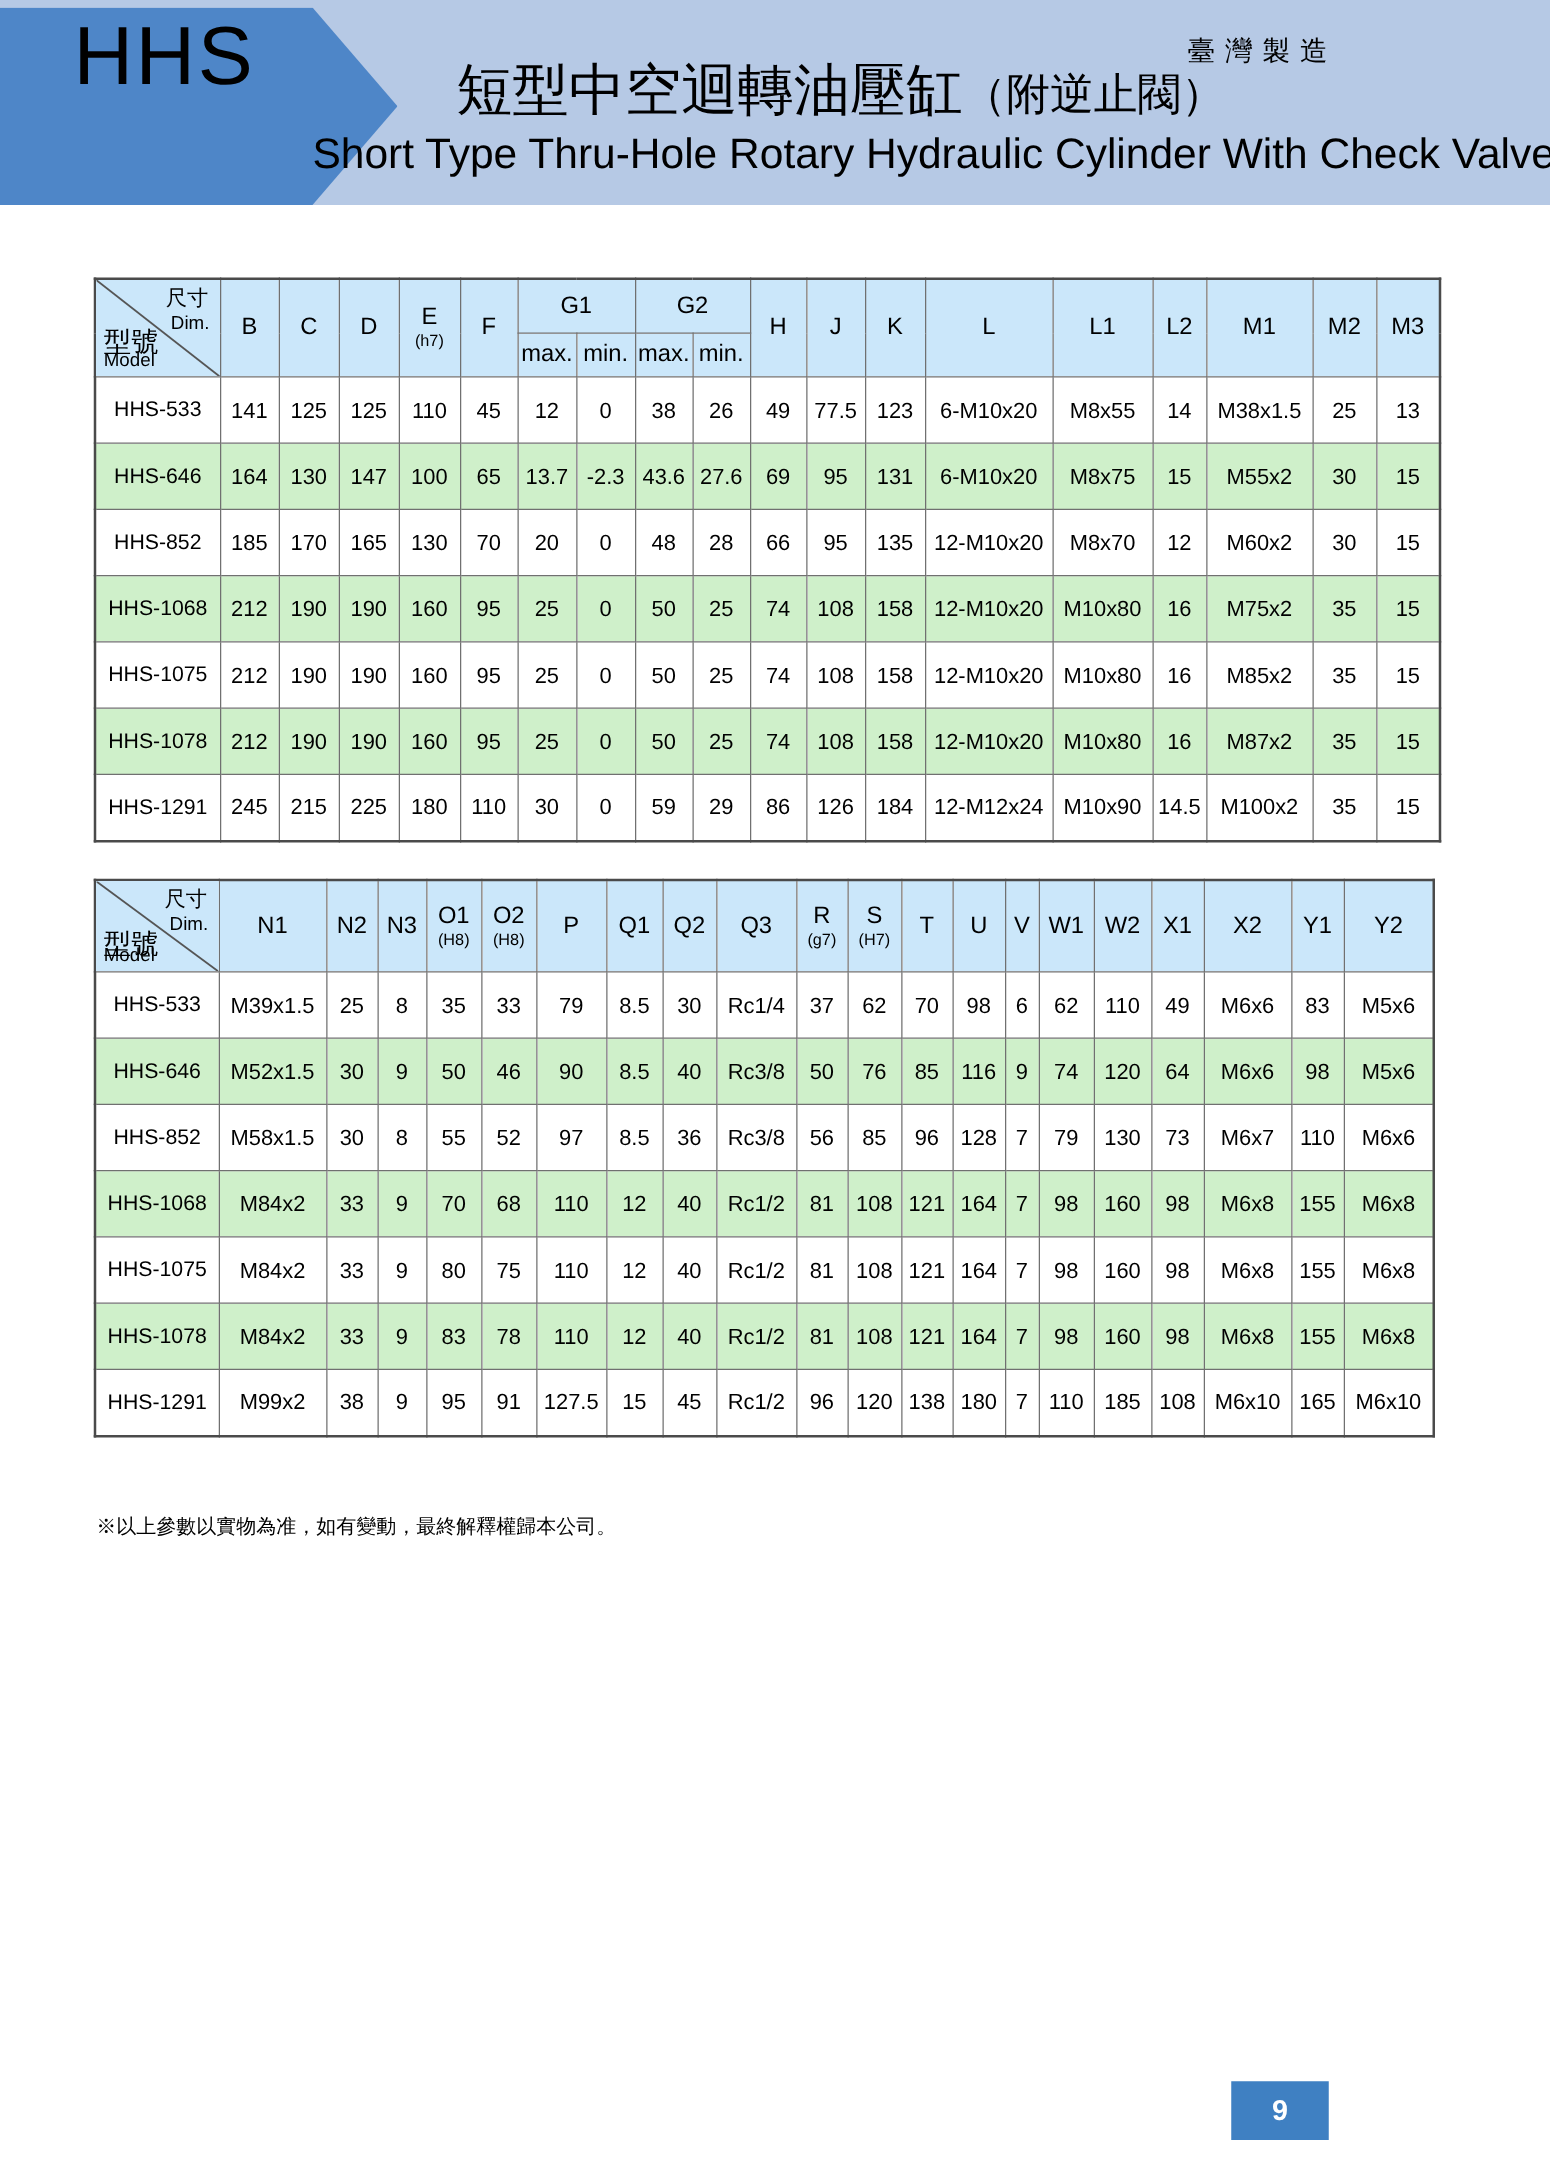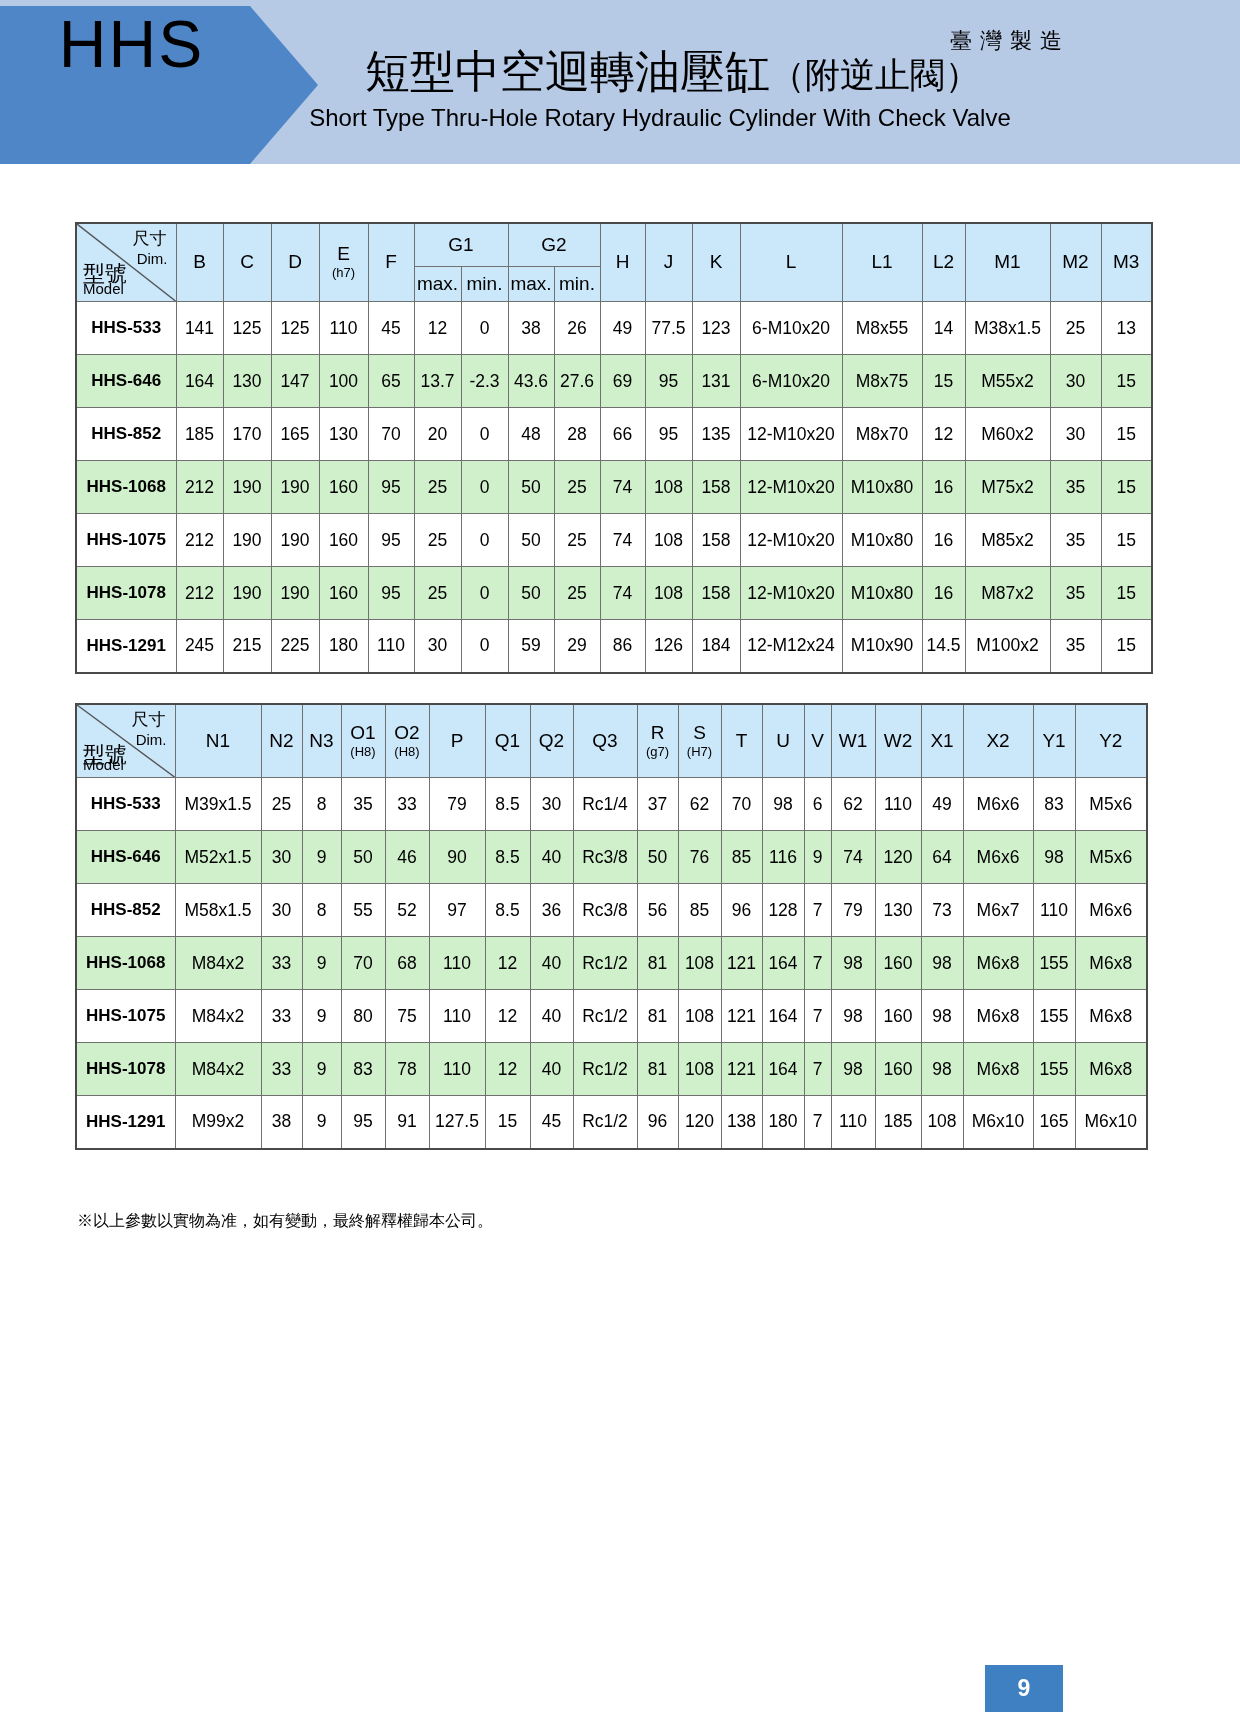--- a/index.html
+++ b/index.html
@@ -8,37 +8,37 @@
 
   
   .banner{position:absolute;left:0;top:0;width:1240px;height:164px;background:#b6c9e5;}
   .logo-arrow{position:absolute;left:0;top:6px;width:318px;height:158px;background:#4e86c8;
               clip-path:polygon(0 0,250px 0,318px 50%,250px 100%,0 100%);
               display:flex;align-items:flex-start;justify-content:center;}
   .logo-text{font-size:66px;font-weight:500;letter-spacing:2px;padding-right:55px;}
   .made-in{position:absolute;right:170px;top:26px;font-size:22px;letter-spacing:8px;white-space:nowrap;font-family:Liberation Serif, serif;}
   .title-zh{position:absolute;left:320px;top:42px;width:660px;text-align:right;font-size:45px;white-space:nowrap;}
   .title-zh .paren{font-size:35px;}
-  .title-en{position:absolute;left:250px;top:104px;width:820px;text-align:center;font-size:24px;font-weight:500;white-space:nowrap;}
+  .title-en{position:absolute;left:250px;top:104px;width:820px;text-align:center;font-size:34px;font-weight:500;white-space:nowrap;}
 
   
   table{border-collapse:collapse;table-layout:fixed;background:#ffffff;border:2px solid #4a4a4a;}
   #t1{position:absolute;left:75px;top:222px;}
   #t2{position:absolute;left:75px;top:703px;}
   th,td{border:1px solid #707070;text-align:center;vertical-align:middle;padding:0;overflow:hidden;}
   th{background:#cbe7fa;font-weight:normal;font-size:19px;line-height:1.1;}
   th .sub{display:block;font-size:13px;margin-top:1px;}
   th.minmax{font-size:19px;}
   #t1 thead tr.group-row th{height:42px;}
   #t1 thead tr.sub-row th{height:34px;}
   #t2 thead th{height:72px;}
   #t1 tbody tr{height:53px;}
   #t2 tbody tr{height:53px;}
   td{font-size:17.5px;}
-  td.model{font-weight:bold;font-size:17px;margin-top:35px;}
+  td.model{font-weight:normal;font-size:17px;margin-top:35px;}
   tr.green td{background:#cff0ca;}
 
   
   th.corner{position:relative;padding:0;}
   th.corner svg{position:absolute;left:0;top:0;width:100%;height:100%;display:block;}
   th.corner span{position:absolute;line-height:1;}
   th.corner .dim-zh{top:6px;right:9px;font-size:17px;}
   th.corner .dim-en{top:27px;right:8px;font-size:15px;}
   th.corner .model-zh{top:39px;left:6px;font-size:22px;}
   th.corner .model-en{bottom:5px;left:6px;font-size:15px;}

